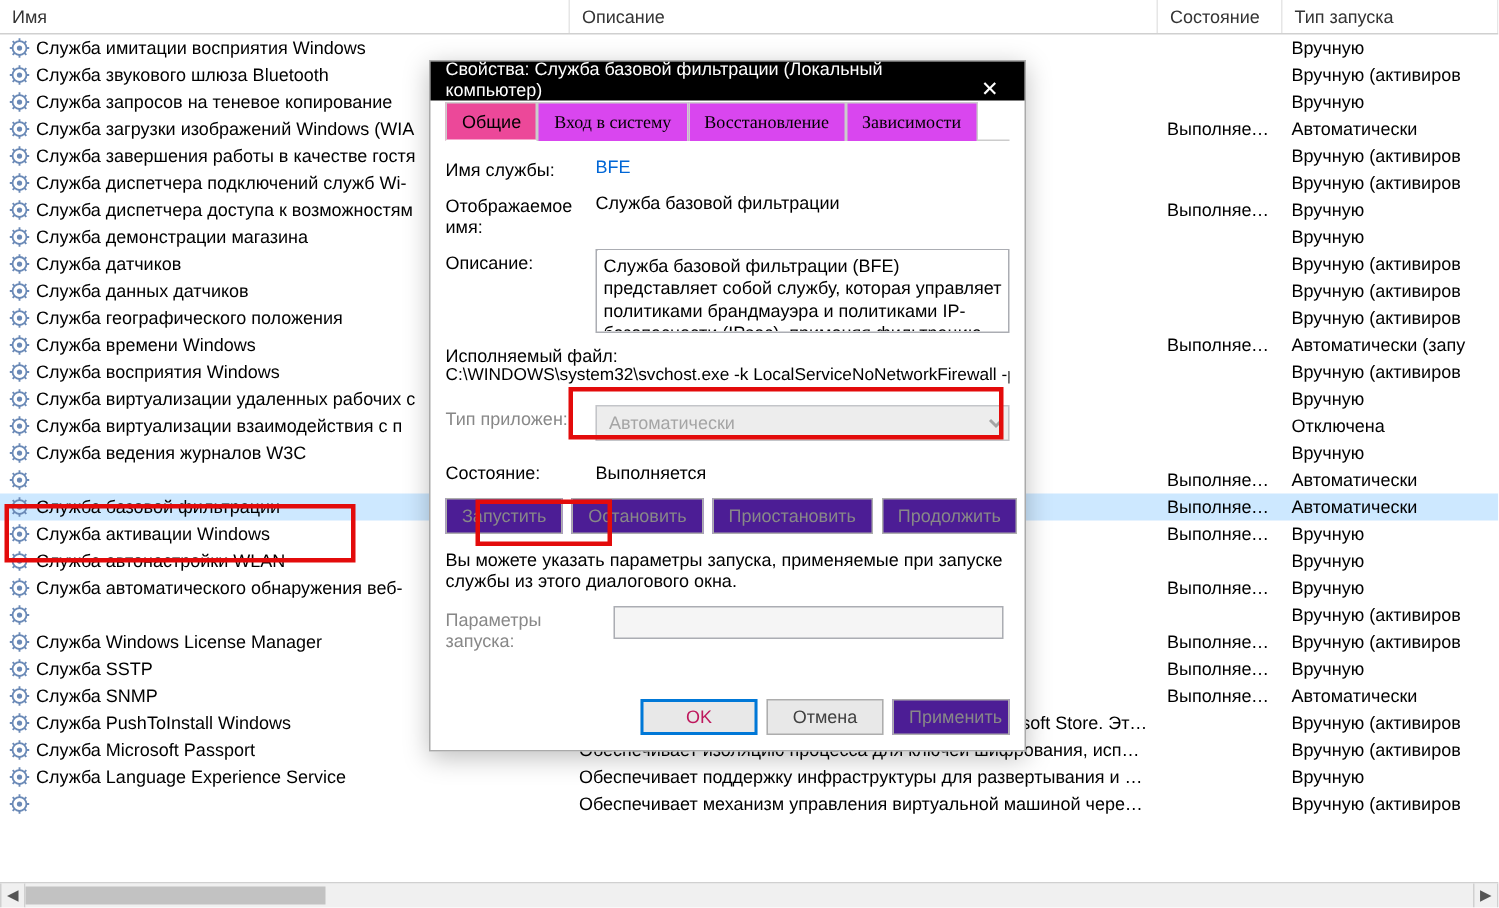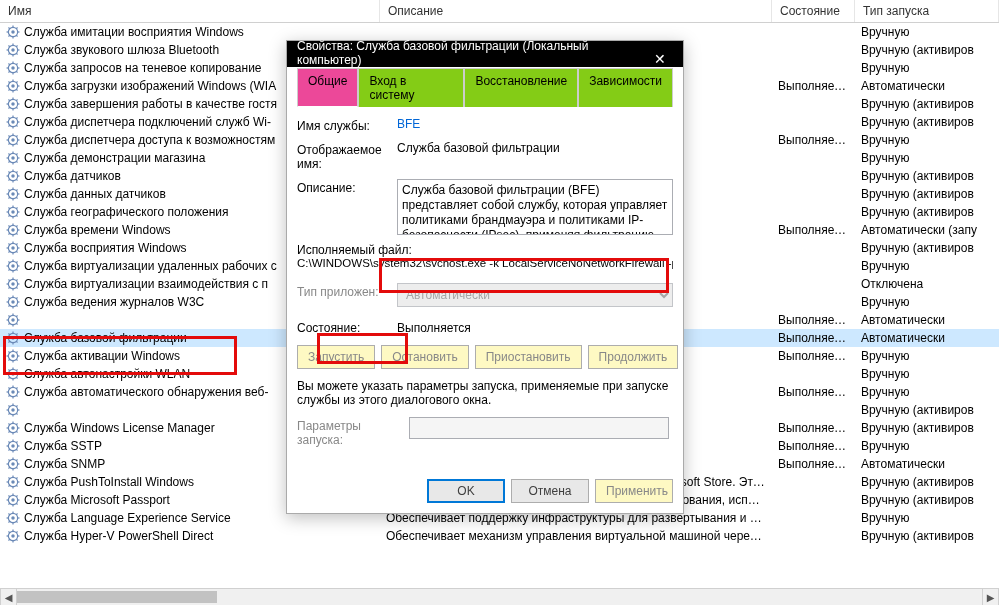--- a/index.html
+++ b/index.html
@@ -142,22 +142,23 @@
     border: 1px solid #ccc;
     border-bottom: none;
     background: #fff;
     margin-right: 0;
     font-size: 12px;
     position: relative;
     top: 1px;
     cursor: pointer;
   }
   .tab.inactive {
-    background: #84cc16;
+    background: #d946ef;
     top: 1px;
+    font-family: Liberation Serif, serif;
   }
   .tab.active {
     background: #ec4899;
     top: 1px;
     border-bottom: 1px solid #fff;
   }
 
   .frow {
     display: flex;
     align-items: flex-start;
@@ -209,21 +210,21 @@
     display: flex;
     gap: 6px;
     margin-bottom: 10px;
   }
   .ctrl-btns button, .dlg-actions button {
     font-family: inherit;
     font-size: 12px;
     height: 24px;
     padding: 0 10px;
     border: 1px solid #adadad;
-    background: #fef9c3;
+    background: #4c1d95;
     color: #888;
     cursor: default;
   }
   .ctrl-btns button.enabled, .dlg-actions button.enabled {
     color: #404040;
     background: #e8e8e8;
     cursor: pointer;
   }
 
   .params-note {
@@ -242,21 +243,21 @@
     display: flex;
     gap: 6px;
     justify-content: flex-end;
     margin-top: 32px;
   }
   .dlg-actions button {
     width: 78px;
   }
   .dlg-actions button.primary {
     border: 2px solid #0078d7;
-    color: #404040;
+    color: #be185d;
     background: #e8e8e8;
   }
 </style>
 </head>
 <body>
 
 <div class="services">
   <div class="svc-header">
     <div>Имя</div>
     <div>Описание</div>
@@ -945,21 +946,20 @@
                 <line x1="8" y1="13" x2="8" y2="15.4"></line>
                 <line x1="0.6" y1="8" x2="3" y2="8"></line>
                 <line x1="13" y1="8" x2="15.4" y2="8"></line>
                 <line x1="2.8" y1="2.8" x2="4.5" y2="4.5"></line>
                 <line x1="11.5" y1="11.5" x2="13.2" y2="13.2"></line>
                 <line x1="2.8" y1="13.2" x2="4.5" y2="11.5"></line>
                 <line x1="11.5" y1="4.5" x2="13.2" y2="2.8"></line>
               </g>
             </svg>
           </span>
-          <span>Служба Hyper-V PowerShell Direct</span>
         </div>
         <div>Обеспечивает механизм управления виртуальной машиной через P…</div>
         <div></div>
         <div>Вручную (активиров</div>
       </div>
     </div>
   <div class="hscroll">
     <div class="arrow">◀</div>
     <div class="track">
         <div class="thumb"></div>

